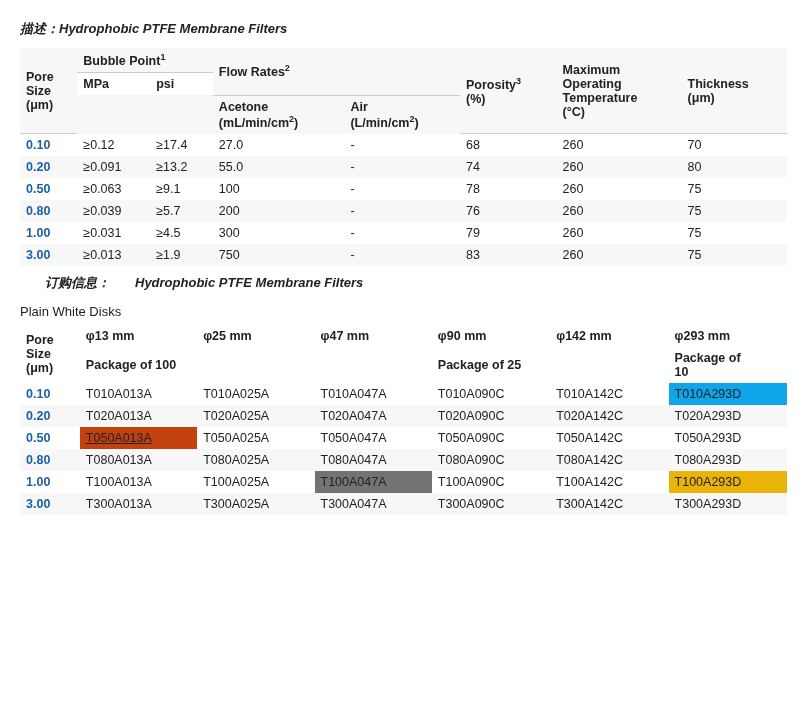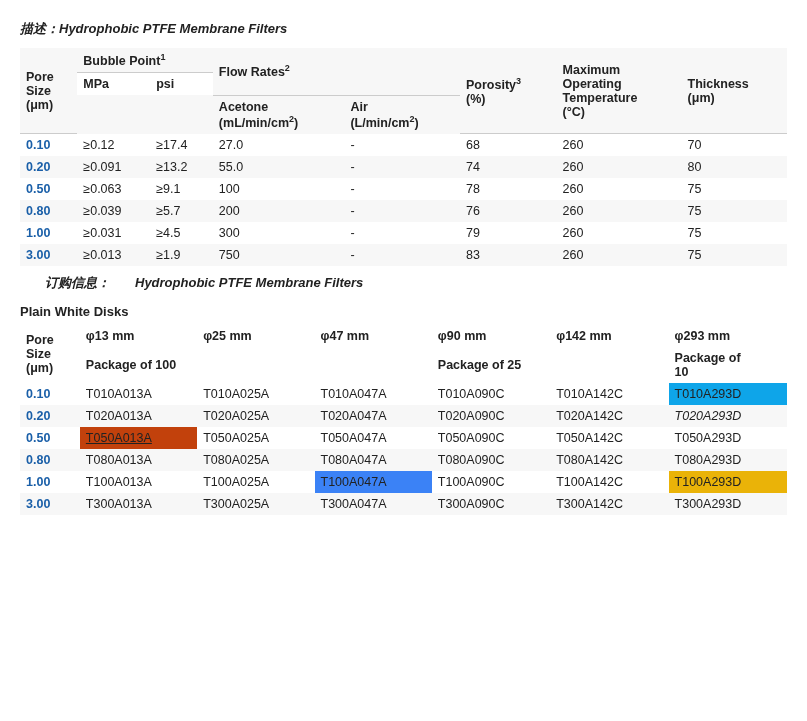--- a/index.html
+++ b/index.html
@@ -48,21 +48,21 @@
     .order-table tr:nth-child(even) td {
       background: #fff;
     }
     .header-row th {
       border-bottom: 1px solid #ccc;
     }
     sup {
       font-size: 9px;
     }
     .subsection-title {
-      font-weight: bold;
+      font-weight: normal;
       margin-top: 12px;
       margin-bottom: 6px;
       font-size: 13px;
     }
     .order-info {
       font-weight: bold;
       font-size: 13px;
       margin-bottom: 12px;
     }
     .order-info span {
@@ -209,21 +209,21 @@
         <td style="background: rgb(255, 255, 255);">T010A142C</td>
         <td style="background: #0ea5e9;">T010A293D</td>
       </tr>
       <tr>
         <td style="background: rgb(247, 247, 247); color: rgb(26, 95, 168); font-weight: bold;">0.20</td>
         <td style="background: rgb(247, 247, 247);">T020A013A</td>
         <td style="background: rgb(247, 247, 247);">T020A025A</td>
         <td style="background: rgb(247, 247, 247);">T020A047A</td>
         <td style="background: rgb(247, 247, 247);">T020A090C</td>
         <td style="background: rgb(247, 247, 247);">T020A142C</td>
-        <td style="background: rgb(247, 247, 247); font-style: italic;">T020A293D</td>
+        <td style="background: rgb(247, 247, 247);">T020A293D</td>
       </tr>
       <tr>
         <td style="background: rgb(255, 255, 255); color: rgb(26, 95, 168); font-weight: bold;">0.50</td>
         <td style="background: #c2410c; text-decoration: underline;">T050A013A</td>
         <td style="background: rgb(255, 255, 255);">T050A025A</td>
         <td style="background: rgb(255, 255, 255);">T050A047A</td>
         <td style="background: rgb(255, 255, 255);">T050A090C</td>
         <td style="background: rgb(255, 255, 255);">T050A142C</td>
         <td style="background: rgb(255, 255, 255);">T050A293D</td>
       </tr>
@@ -233,21 +233,21 @@
         <td style="background: rgb(247, 247, 247);">T080A025A</td>
         <td style="background: rgb(247, 247, 247);">T080A047A</td>
         <td style="background: rgb(247, 247, 247);">T080A090C</td>
         <td style="background: rgb(247, 247, 247);">T080A142C</td>
         <td style="background: rgb(247, 247, 247);">T080A293D</td>
       </tr>
       <tr>
         <td style="background: rgb(255, 255, 255); color: rgb(26, 95, 168); font-weight: bold;">1.00</td>
         <td style="background: rgb(255, 255, 255);">T100A013A</td>
         <td style="background: rgb(255, 255, 255);">T100A025A</td>
-        <td style="background: #3b82f6;">T100A047A</td>
+        <td style="background: #737373;">T100A047A</td>
         <td style="background: rgb(255, 255, 255);">T100A090C</td>
         <td style="background: rgb(255, 255, 255);">T100A142C</td>
         <td style="background: #eab308;">T100A293D</td>
       </tr>
       <tr>
         <td style="background: rgb(247, 247, 247); color: rgb(26, 95, 168); font-weight: bold;">3.00</td>
         <td style="background: rgb(247, 247, 247);">T300A013A</td>
         <td style="background: rgb(247, 247, 247);">T300A025A</td>
         <td style="background: rgb(247, 247, 247);">T300A047A</td>
         <td style="background: rgb(247, 247, 247);">T300A090C</td>

